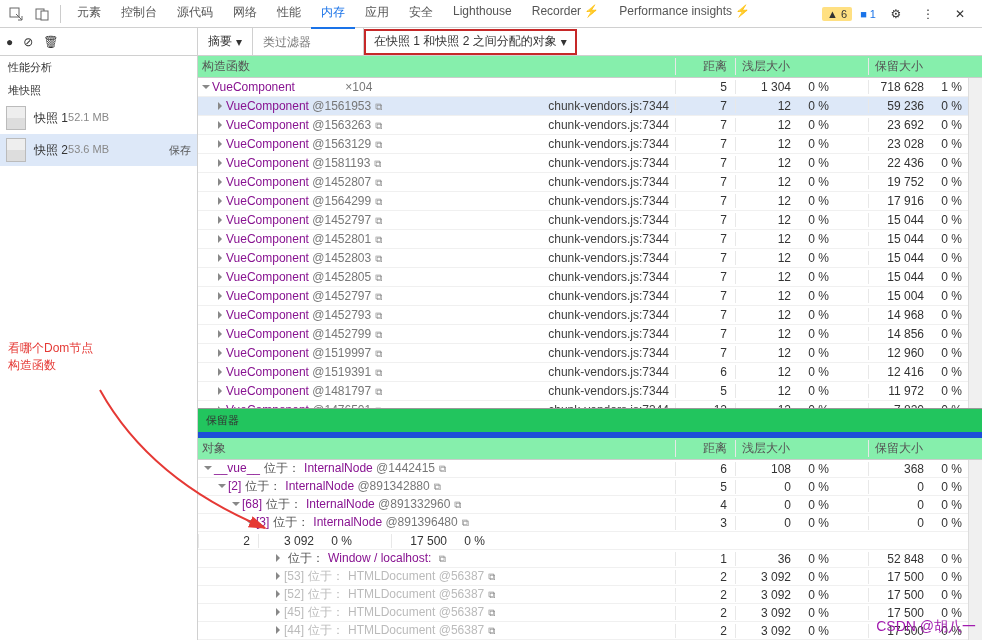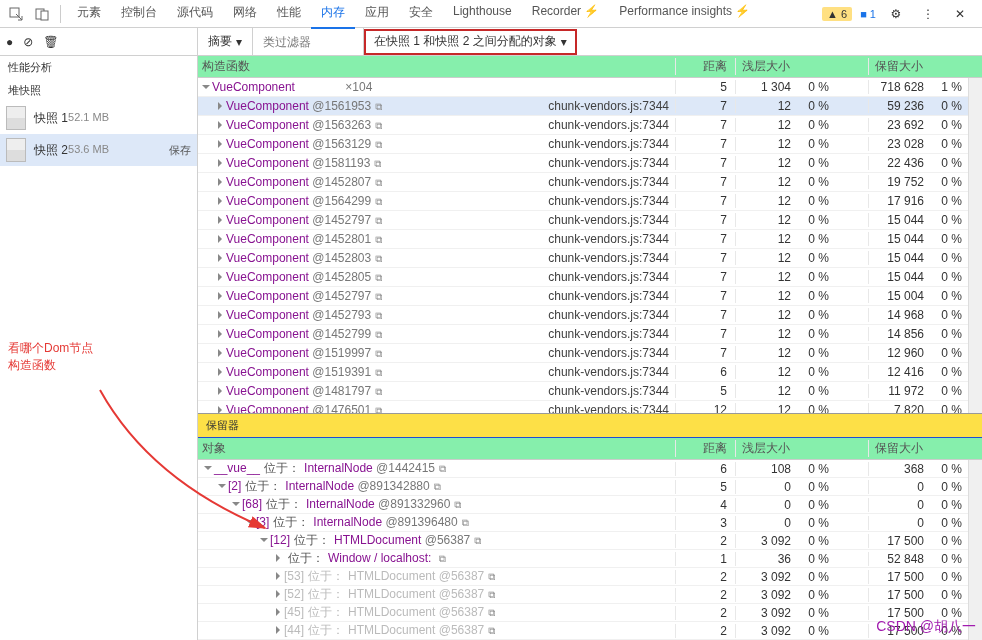--- a/index.html
+++ b/index.html
@@ -40,21 +40,21 @@
 .rows { overflow-y: auto; flex: 1; }
 .row.sel { background: #dde8f8; }
 .tri { display: inline-block; width: 0; height: 0; border-left: 4px solid #888; border-top: 4px solid transparent; border-bottom: 4px solid transparent; margin-right: 4px; margin-left: 2px; }
 .tri.open { transform: rotate(90deg); }
 .cname { color: #881391; }
 .oid { color: #777; }
 .mult { color: #777; margin-left: 47px; }
 .link { color: #404040; cursor: pointer; }
 .popicon { color: #888; margin-left: 4px; font-size: 10px; }
 .retainers { border-top: 1px solid #999; }
-.ret-title { padding: 4px 8px; background: #fde047; border-bottom: 1px solid #1d4ed8; font-size: 11px; }
+.ret-title { padding: 4px 8px; background: #22c55e; border-bottom: 6px solid #1d4ed8; font-size: 11px; }
 .ret-rows .row { height: 18px; }
 .key { color: #881391; text-align: center; }
 .in-txt { color: #555; margin: 0 4px; }
 .faded .key, .faded .cname, .faded .oid, .faded .in-txt { color: #bbb; }
 .annotation { position: absolute; left: 8px; top: 340px; color: #e53935; font-size: 18px; font-weight: 500; line-height: 1.4; pointer-events: none; }
 .arrow-svg { position: absolute; left: 90px; top: 380px; pointer-events: none; }
 .scrollbar-v { width: 14px; background: #f0f0f0; border-left: 1px solid #ddd; }
 .watermark { position: absolute; right: 6px; bottom: 4px; color: #a21caf; font-size: 14px; }
 svg { display: block; }
 </style>
@@ -335,21 +335,20 @@
             </div>
             <div class="row">
               <div class="col-c" style="padding-left:48px"><span class="tri open"></span><span class="key">[3]</span><span class="in-txt">位于：</span><span class="cname">InternalNode</span> <span class="oid">@891396480</span><span class="popicon">⧉</span></div>
               <div class="col-d">3</div>
               <div class="col-s">0</div>
               <div class="col-sp">0 %</div>
               <div class="col-r">0</div>
               <div class="col-rp">0 %</div>
             </div>
             <div class="row">
-              <div class="col-c" style="padding-left:62px"><span class="tri open"></span><span class="key">[12]</span><span class="in-txt">位于：</span><span class="cname">HTMLDocument</span> <span class="oid">@56387</span><span class="popicon">⧉</span></div>
               <div class="col-d">2</div>
               <div class="col-s">3 092</div>
               <div class="col-sp">0 %</div>
               <div class="col-r">17 500</div>
               <div class="col-rp">0 %</div>
             </div>
             <div class="row">
               <div class="col-c" style="padding-left:76px"><span class="tri "></span><span class="cname"><symbol window#documentcachedaccessor=""></symbol></span><span class="in-txt">位于：</span><span class="cname">Window / localhost:</span> <span class="oid"></span><span class="popicon">⧉</span></div>
               <div class="col-d">1</div>
               <div class="col-s">36</div>

